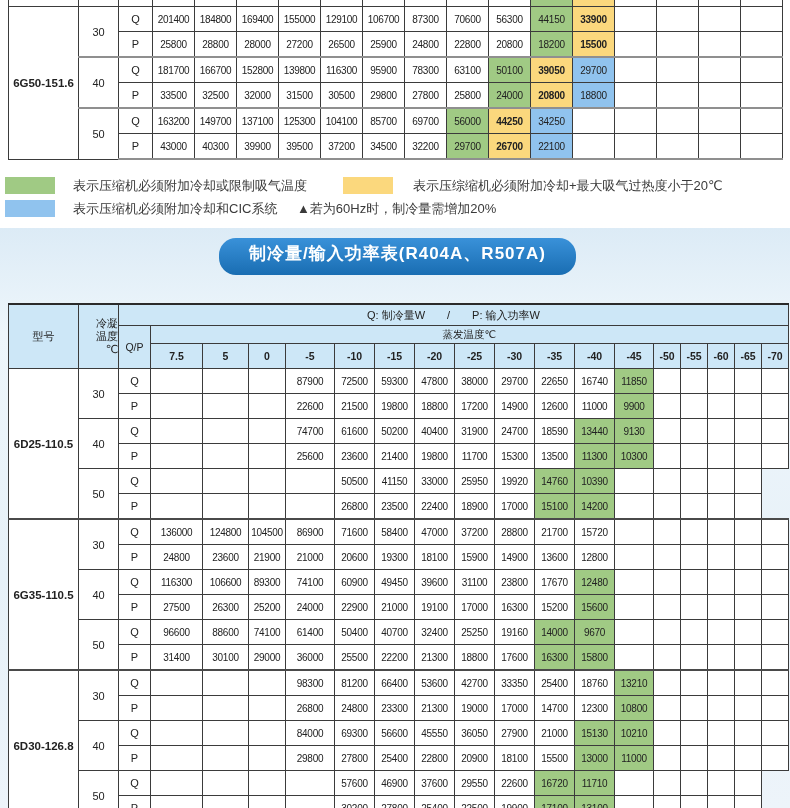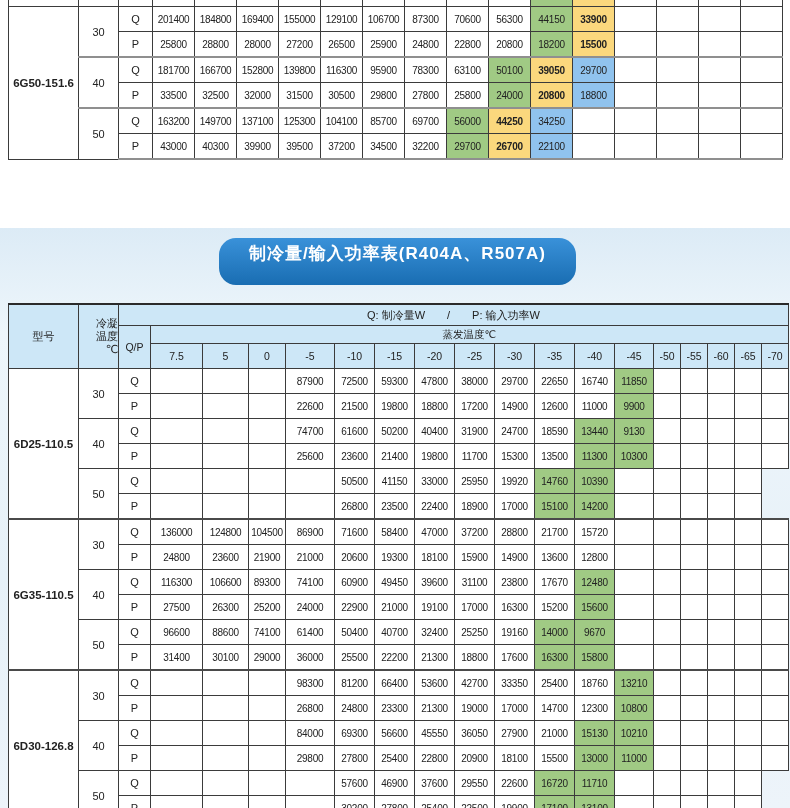--- a/index.html
+++ b/index.html
@@ -27,31 +27,31 @@
   .legend{position:absolute;left:0;top:160px;width:790px;height:68px;font-size:13px;color:#3a3a3a;}
   .legend .swatch{position:absolute;width:50px;height:17px;}
   .legend .txt{position:absolute;line-height:17px;white-space:nowrap;}
   .sw-green{background:var(--green);}
   .sw-yellow{background:var(--yellow);}
   .sw-blue{background:var(--blue);}
 
   
   .band{position:absolute;left:0;top:228px;width:790px;height:580px;
         background:linear-gradient(180deg,#dcebf6 0%,#eef6fb 18%,#e7f1f8 60%,#edf4fa 100%);}
-  .banner{position:absolute;left:219px;top:10px;width:357px;height:47px;border-radius:17px;
+  .banner{position:absolute;left:219px;top:10px;width:357px;height:37px;border-radius:17px;
         background:linear-gradient(rgba(255,255,255,.12),rgba(0,0,0,.16)),var(--banner);
         color:#fff;font-weight:bold;font-size:17px;line-height:31px;text-align:center;
         letter-spacing:1px;}
 
   
   .t2{position:absolute;left:8px;top:75px;}
   .t2 thead th{background:var(--header);font-weight:normal;font-size:11px;}
   .t2 thead tr:nth-child(1) th{height:20px;border-top:2px solid #2a2a2a;}
   .t2 thead tr:nth-child(2) th{height:17px;font-size:10.5px;}
-  .t2 thead tr:nth-child(3) th{height:24px;font-size:10.5px;}
+  .t2 thead tr:nth-child(3) th{height:24px;font-size:10.5px;font-weight:bold;}
   .t2 th.cond{white-space:pre-line;font-size:11px;line-height:13px;text-align:right;}
   .t2 tr.mstart td{border-top:2px solid #4a4a4a;}
   .t2 tbody tr:last-child td{border-bottom:3px solid #1f1f1f;}
 </style>
 </head>
 <body>
 
 <div class="page">
 
   <table class="t1">
@@ -190,20 +190,29 @@
           <td class="num c-blue">22100</td>
           <td class="num"></td>
           <td class="num"></td>
           <td class="num"></td>
           <td class="num"></td>
           <td class="num"></td>
         </tr>
       </tbody>
   </table>
 
+  <div class="legend">
+    <div class="swatch sw-green" style="left:5px;top:17px;"></div>
+    <span class="txt" style="left:73px;top:17px;">表示压缩机必须附加冷却或限制吸气温度</span>
+    <div class="swatch sw-yellow" style="left:343px;top:17px;"></div>
+    <span class="txt" style="left:413px;top:17px;">表示压综缩机必须附加冷却+最大吸气过热度小于20℃</span>
+    <div class="swatch sw-blue" style="left:5px;top:40px;"></div>
+    <span class="txt" style="left:73px;top:40px;">表示压缩机必须附加冷却和CIC系统</span>
+    <span class="txt" style="left:297px;top:40px;">▲若为60Hz时，制冷量需增加20%</span>
+  </div>
 
   <div class="band">
     <div class="banner">制冷量/输入功率表(R404A、R507A)</div>
 
     <table class="t2">
       <colgroup>
         <col style="width:70px">
           <col style="width:40px">
           <col style="width:32px">
         <col style="width:52px">

